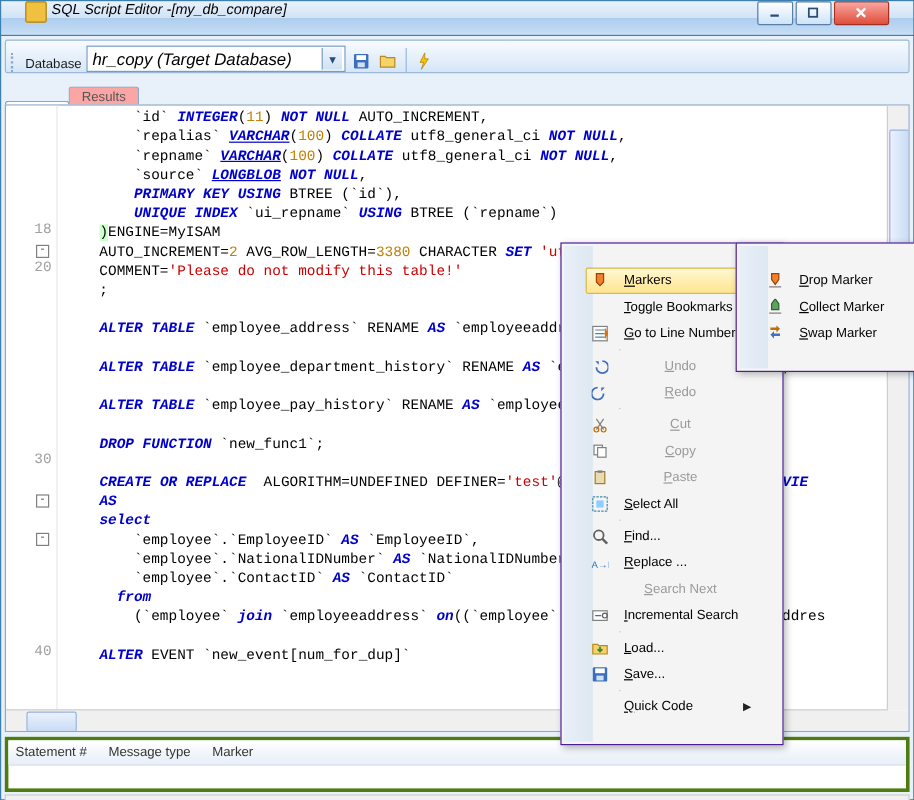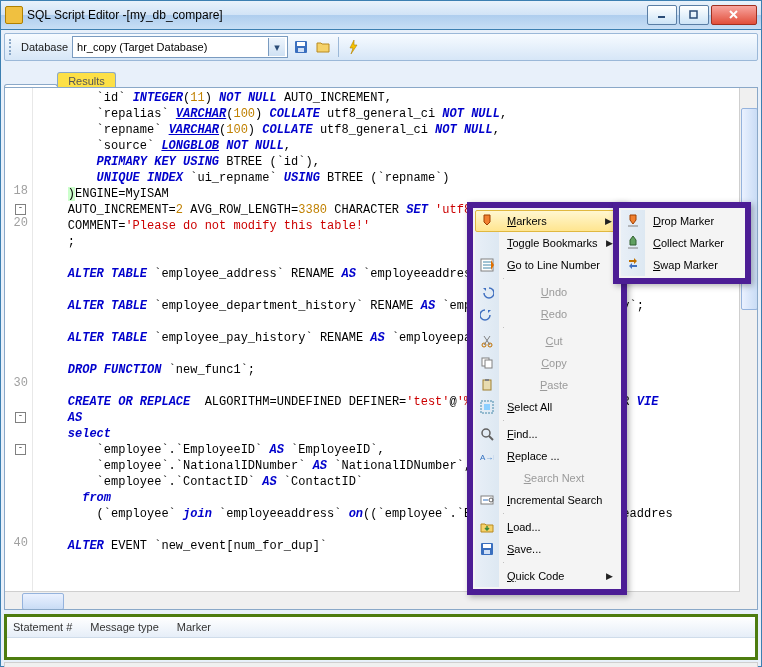--- a/index.html
+++ b/index.html
@@ -11,22 +11,23 @@
     width: 762px;
     height: 667px;
     overflow: hidden;
   }
 
   .titlebar {
     height: 28px;
     background: linear-gradient(to bottom, #e9f2fb 0%, #d1e3f6 50%, #aecdee 50%, #c7def5 100%);
     border: 1px solid #3c7fb1;
     display: flex;
-    align-items: center;
-    padding: 0 4px;
+    align-items: flex-start;
+    padding: 0 20px;
+    font-style: italic;
   }
   .titlebar .icon {
     width: 16px; height: 16px;
     background: #f0c040;
     border: 1px solid #b08000;
     border-radius: 2px;
     margin-right: 4px;
   }
   .titlebar .title {
     flex: 1;
@@ -61,41 +62,41 @@
     box-sizing: border-box;
     position: relative;
   }
 
   .toolbar {
     height: 26px;
     background: linear-gradient(to bottom, #f7fbff 0%, #d6e6f7 100%);
     border: 1px solid #9bb8d8;
     border-radius: 2px;
     display: flex;
-    align-items: center;
+    align-items: flex-end;
     padding: 0 4px;
     gap: 4px;
   }
   .toolbar .grip {
     width: 4px; height: 16px;
     border-left: 2px dotted #8aa8c8;
     margin-right: 2px;
   }
   .toolbar label { color: #1a1a1a; }
   .toolbar .combo {
     flex: 0 0 210px;
     height: 20px;
     border: 1px solid #7a9bc0;
     background: #fff;
     display: flex;
     align-items: center;
     padding: 0 2px;
     position: relative;
   }
-  .toolbar .combo .val { flex: 1; font-size: 11px; padding-left: 2px; }
+  .toolbar .combo .val { flex: 1; font-size: 14px; padding-left: 2px; font-style: italic; }
   .toolbar .combo-btn {
     width: 16px; height: 18px;
     background: linear-gradient(to bottom, #eef5fd, #cfe1f4);
     border-left: 1px solid #7a9bc0;
     display: flex; align-items: center; justify-content: center;
     color: #2b4c77;
   }
   .tbtn {
     width: 18px; height: 18px;
     display: flex; align-items: center; justify-content: center;
@@ -114,21 +115,21 @@
   .tab {
     border: 1px solid #8aa8c8;
     border-bottom: none;
     padding: 3px 12px 3px 12px;
     background: linear-gradient(to bottom, #ffffff, #e6eef8);
     border-radius: 3px 3px 0 0;
     position: relative;
     top: 16px;
   }
   .tab.inactive {
-    background: #fde047;
+    background: #fca5a5;
     color: #555;
     margin-left: -1px;
     top: 2px;
     padding: 2px 10px;
   }
 
   .editor-wrap {
     border: 1px solid #8aa8c8;
     background: #fff;
     height: 523px;
@@ -138,21 +139,21 @@
   }
 
   .code-area {
     position: absolute;
     left: 0; top: 0; right: 17px; bottom: 17px;
     overflow: hidden;
     white-space: pre;
     display: flex;
   }
   .gutter {
-    width: 28px;
+    width: 43px;
     background: #ffffff;
     color: #a0a0a0;
     font-family: "Consolas", "Courier New", monospace;
     font-size: 12px;
     line-height: 16px;
     text-align: right;
     padding-right: 4px;
     box-sizing: border-box;
     border-right: 1px solid #e8e8e8;
     padding-top: 15px;
@@ -248,23 +249,23 @@
     margin-top: 2px;
     height: 17px;
     background: #f0f0f0;
     border: 1px solid #cfcfcf;
   }
 
   
   .menu {
     position: absolute;
     background: #f4f4f4;
-    border: 6px solid #4c1d95;
+    border: 1px solid #4c1d95;
     box-shadow: 2px 2px 6px rgba(0,0,0,0.3);
-    padding: 2px;
+    padding: 20px;
     font-size: 11px;
     color: #000;
   }
   .menu .iconcol {
     position: absolute;
     left: 2px; top: 2px; bottom: 2px;
     width: 24px;
     background: linear-gradient(to right, #e8eff7, #dde8f2);
   }
   .menu .item {

